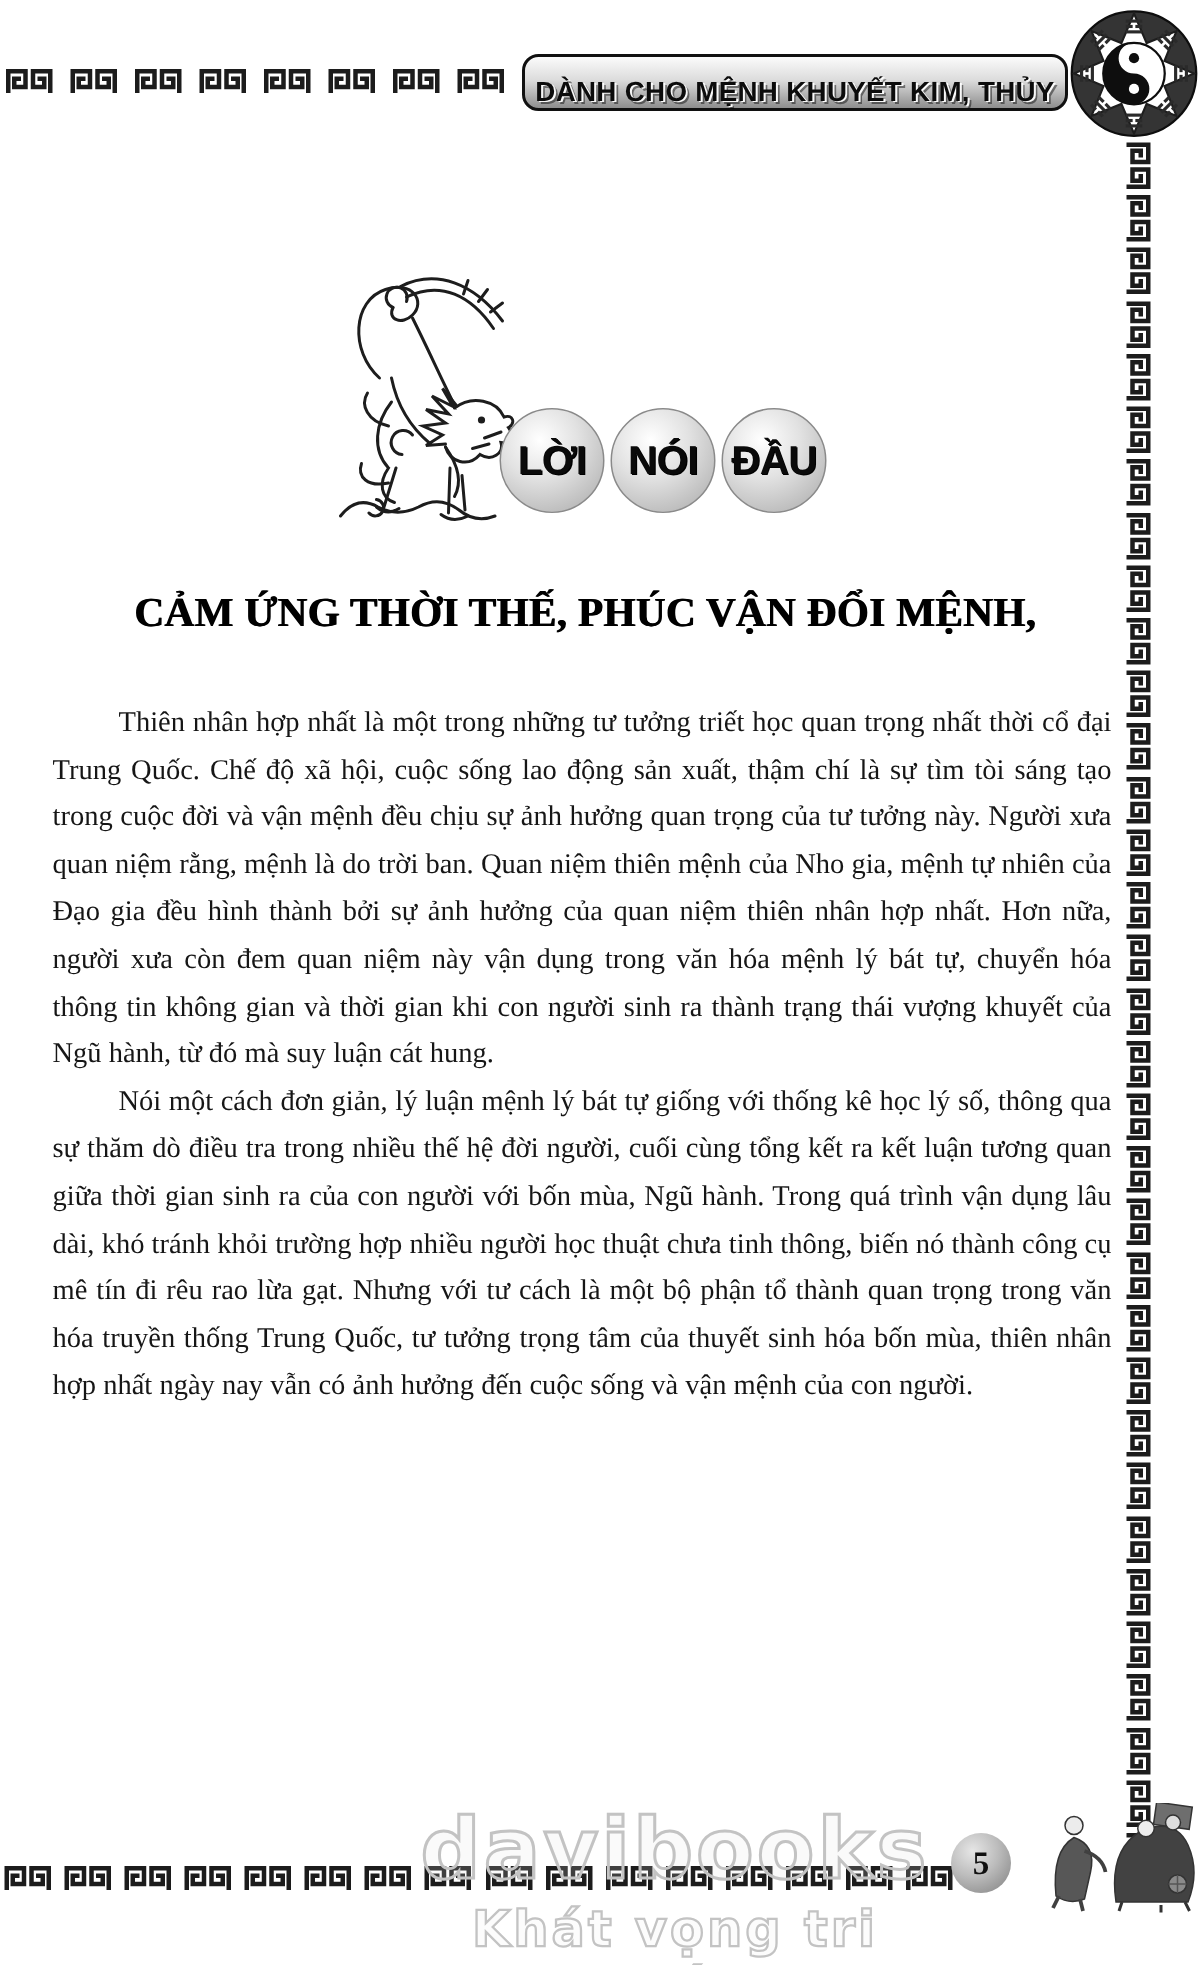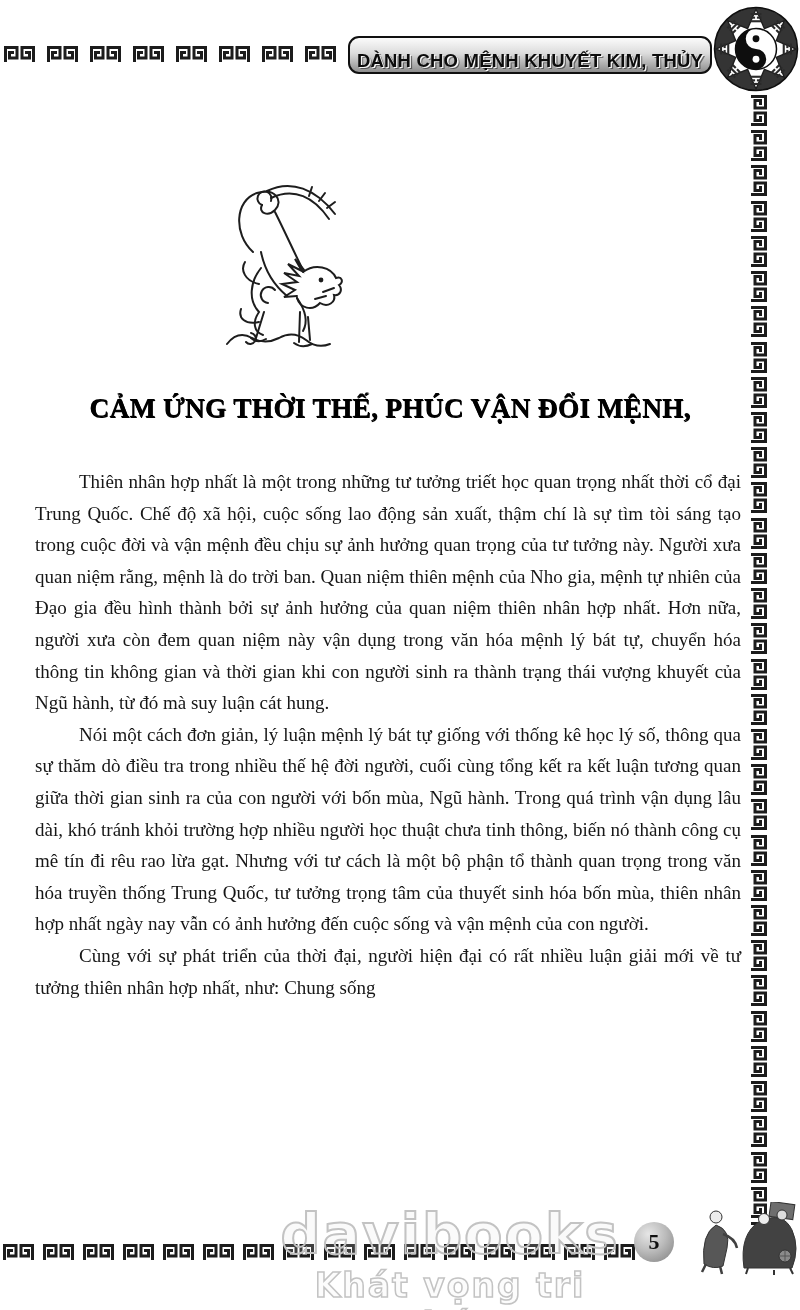--- a/index.html
+++ b/index.html
@@ -394,29 +394,39 @@
     <path d="M79,171 q8,6 18,1"></path>
     <path d="M46,96 C35,110 33,128 44,140 C37,150 39,160 48,163"></path>
     <path d="M49,140 L41,166 M36,166 q7,6 15,1"></path>
     <path d="M53,131 a8,8 0 1 1 7,-13"></path>
     <path d="M44,112 C30,109 25,98 30,90"></path>
     <path d="M44,150 C30,153 23,146 26,137"></path>
     <path d="M12,172 q11,-14 25,-6 q13,7 27,0 q14,-8 27,2 q11,9 24,4"></path>
     <path d="M31,170 a5.5,5.5 0 1 0 5,-9"></path>
   </svg>
 
+  <div class="badge-row">
+    <div class="badge-circle">
+      <span>LỜI</span>
+    </div>
+    <div class="badge-circle">
+      <span>NÓI</span>
+    </div>
+    <div class="badge-circle">
+      <span>ĐẦU</span>
+    </div>
+  </div>
 
   <div class="heading">
     <div>CẢM ỨNG THỜI THẾ, PHÚC VẬN ĐỔI MỆNH,</div>
   </div>
 
   <div class="body-text">
       <p>Thiên nhân hợp nhất là một trong những tư tưởng triết học quan trọng nhất thời cổ đại Trung Quốc. Chế độ xã hội, cuộc sống lao động sản xuất, thậm chí là sự tìm tòi sáng tạo trong cuộc đời và vận mệnh đều chịu sự ảnh hưởng quan trọng của tư tưởng này. Người xưa quan niệm rằng, mệnh là do trời ban. Quan niệm thiên mệnh của Nho gia, mệnh tự nhiên của Đạo gia đều hình thành bởi sự ảnh hưởng của quan niệm thiên nhân hợp nhất. Hơn nữa, người xưa còn đem quan niệm này vận dụng trong văn hóa mệnh lý bát tự, chuyển hóa thông tin không gian và thời gian khi con người sinh ra thành trạng thái vượng khuyết của Ngũ hành, từ đó mà suy luận cát hung.</p>
       <p>Nói một cách đơn giản, lý luận mệnh lý bát tự giống với thống kê học lý số, thông qua sự thăm dò điều tra trong nhiều thế hệ đời người, cuối cùng tổng kết ra kết luận tương quan giữa thời gian sinh ra của con người với bốn mùa, Ngũ hành. Trong quá trình vận dụng lâu dài, khó tránh khỏi trường hợp nhiều người học thuật chưa tinh thông, biến nó thành công cụ mê tín đi rêu rao lừa gạt. Nhưng với tư cách là một bộ phận tổ thành quan trọng trong văn hóa truyền thống Trung Quốc, tư tưởng trọng tâm của thuyết sinh hóa bốn mùa, thiên nhân hợp nhất ngày nay vẫn có ảnh hưởng đến cuộc sống và vận mệnh của con người.</p>
-      <p>Cùng với sự phát triển của thời đại, người hiện đại có rất nhiều luận giải mới về tư tưởng thiên nhân hợp nhất, như: Chung sống</p>
     </div>
 
   <div id="footer-meander" class="meander-row">
       <svg width="33" height="19" viewBox="0 0 33 19">
         <path d="M2.5,17 V2.5 H14 V13 H6.5 V7.5 H11" fill="none" stroke="#1c1c1c" stroke-width="3"></path>
         <path d="M30.5,17 V2.5 H19 V13 H26.5 V7.5 H22" fill="none" stroke="#1c1c1c" stroke-width="3"></path>
       </svg>
       <svg width="33" height="19" viewBox="0 0 33 19">
         <path d="M2.5,17 V2.5 H14 V13 H6.5 V7.5 H11" fill="none" stroke="#1c1c1c" stroke-width="3"></path>
         <path d="M30.5,17 V2.5 H19 V13 H26.5 V7.5 H22" fill="none" stroke="#1c1c1c" stroke-width="3"></path>

